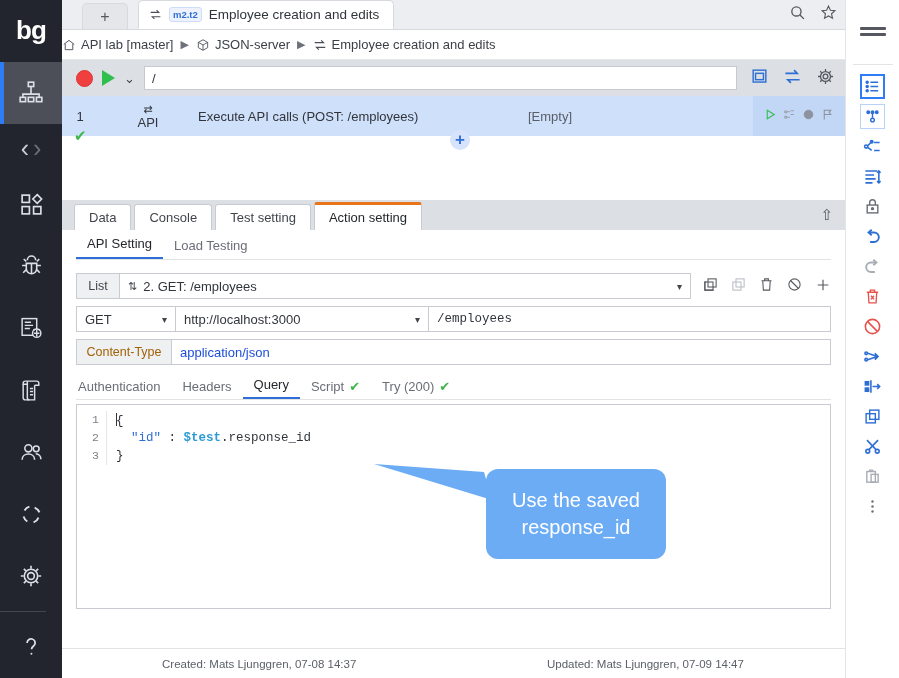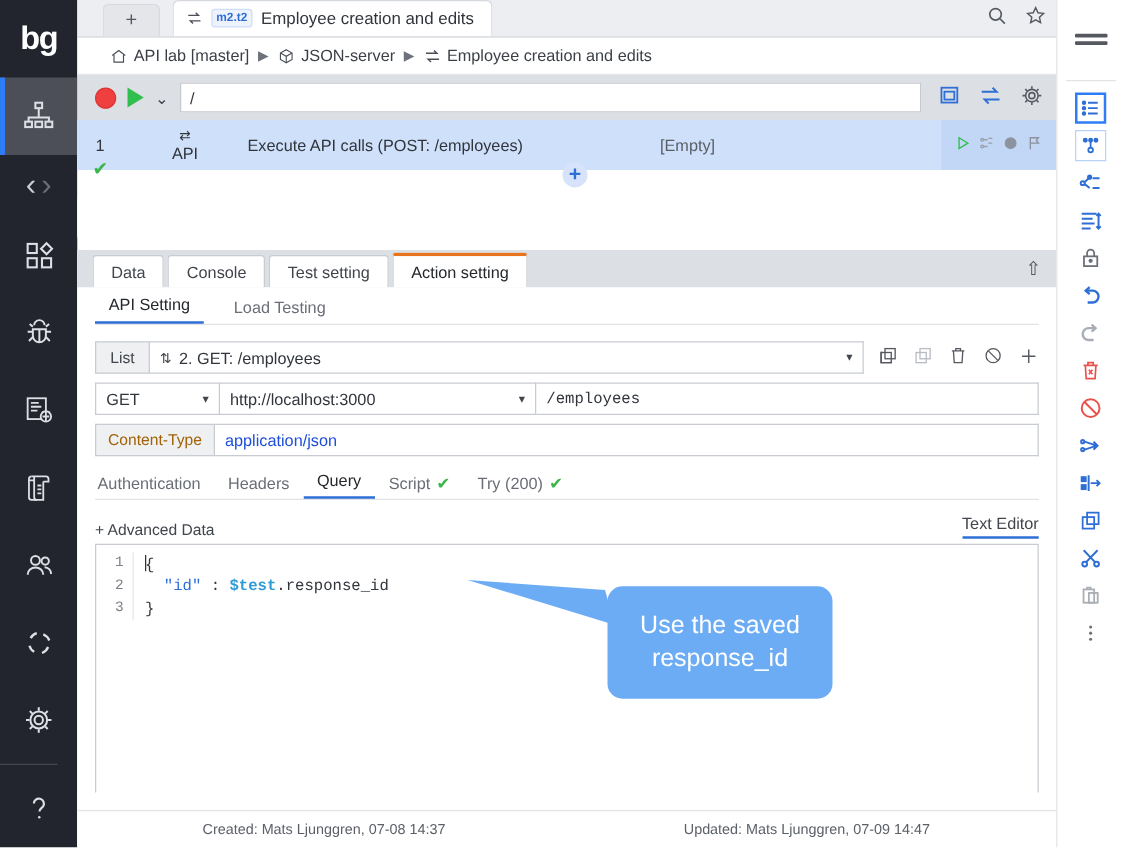--- a/index.html
+++ b/index.html
@@ -96,21 +96,21 @@
   }
   #tabstrip-right {
     position: absolute; right: 8px; top: 4px;
     display: flex; align-items: center; gap: 14px;
   }
   #tabstrip-right .ic { cursor: pointer; }
 
   
   #breadcrumb {
     height: 30px; display: flex; align-items: center; gap: 7px;
-    padding-left: 26px; font-size: 13px; color: #3b3f46;
+    font-size: 13px; color: #3b3f46;
     background: #ffffff; border-bottom: 1px solid #e4e6ea;
   }
   #breadcrumb .crumb { display: flex; align-items: center; gap: 5px; cursor: pointer; }
   #breadcrumb .arrow { color: #6d717a; font-size: 11px; }
 
   
   #runbar {
     height: 36px; background: #dcdfe3;
     display: flex; align-items: center; gap: 9px; padding: 0 10px 0 14px;
   }
@@ -180,21 +180,21 @@
   }
   .ptab.sel { border-top: 3px solid #e8741c; font-weight: normal; color: #24272c; height: 28px;}
   #collapse-arrow {
     position: absolute; right: 12px; top: 6px; color: #55585f; font-size: 15px; cursor: pointer;
   }
   #panel-body {
     position: absolute; top: 30px; left: 0; right: 0; bottom: 0;
     background: #ffffff; padding: 0 14px;
   }
 
-  #subtabs { display: flex; gap: 13px; height: 30px; align-items: flex-end; border-bottom: 1px solid #e1e3e7; text-align: center;}
+  #subtabs { display: flex; gap: 0; height: 30px; align-items: flex-end; border-bottom: 1px solid #e1e3e7; text-align: center;}
   .subtab {
     padding: 0 11px 6px; font-size: 13px; color: #6a6e76; cursor: pointer;
   }
   .subtab.sel { color: #24272c; border-bottom: 2px solid #2e6fd6; }
 
   #listrow {
     margin-top: 13px; height: 26px; display: flex; align-items: stretch;
   }
   #list-label {
     width: 44px; background: #eff0f2; border: 1px solid #c8cbd1;
@@ -619,24 +619,20 @@
           <div class="itab">
             <span>Script</span>
             <span class="tick">✔</span>
           </div>
           <div class="itab">
             <span>Try (200)</span>
             <span class="tick">✔</span>
           </div>
         </div>
 
-        <div id="advrow">
-          <span id="adv-link">+ Advanced Data</span>
-          <span id="texteditor-link">Text Editor</span>
-        </div>
 
         <div id="editor">
           <div id="editor-top">
             <div class="eline">
               <span class="gutter">1</span>
               <span class="code"><span class="caret-bar"></span><span>{</span></span>
             </div>
             <div class="eline">
               <span class="gutter">2</span>
               <span class="code"><span>  </span><span class="tok-str">"id"</span><span> : </span><span class="tok-var">$test</span><span>.response_id</span></span>

